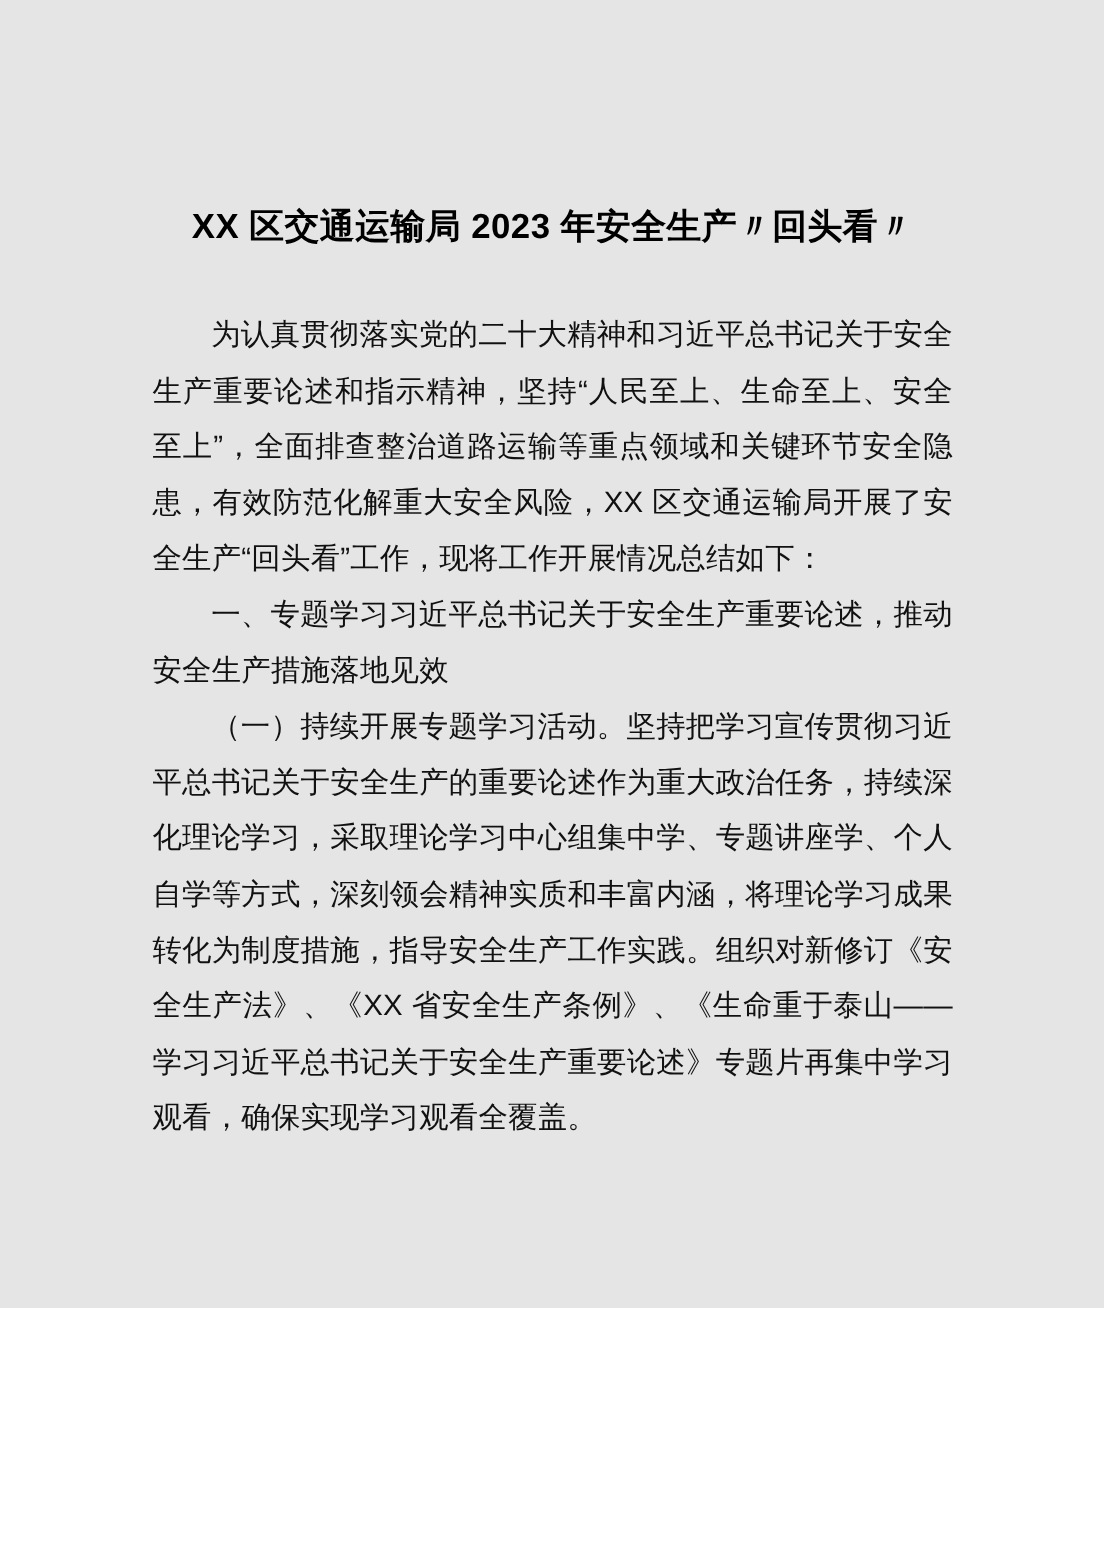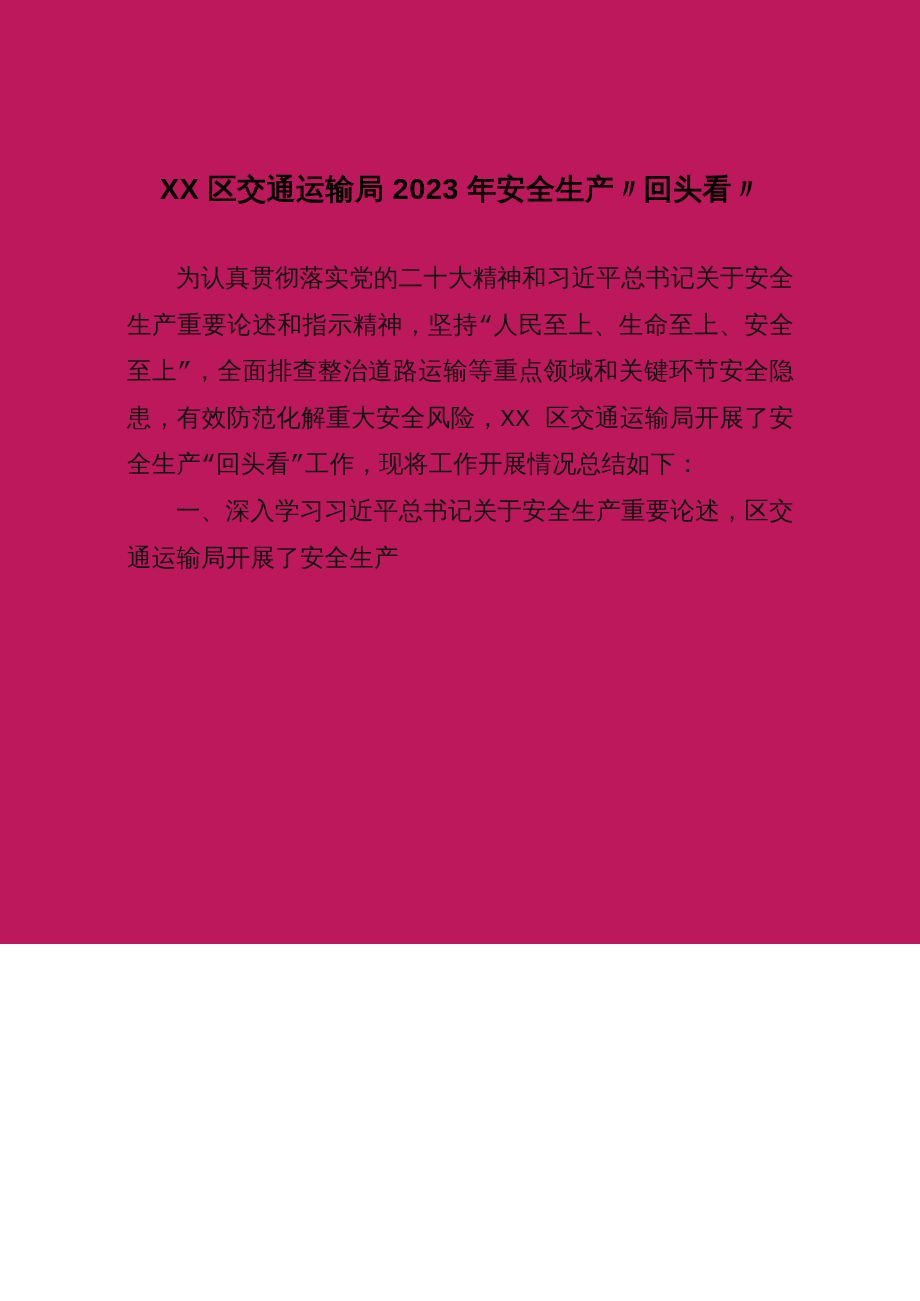--- a/index.html
+++ b/index.html
@@ -3,22 +3,22 @@
 <meta charset="utf-8">
 <style>
   html, body {
     margin: 0;
     padding: 0;
     background: #ffffff;
   }
   .page {
     position: relative;
     width: 920px;
-    height: 944px;
-    background: #be185d;
+    height: 1090px;
+    background: #e5e5e5;
     overflow: hidden;
     margin: 0 auto;
   }
   .doc-body {
     position: absolute;
     left: 127px;
     top: 0;
     width: 667px;
   }
   .title-block {
@@ -31,21 +31,21 @@
     line-height: 52px;
     color: #000000;
     text-align: center;
     letter-spacing: 0.4px;
     white-space: nowrap;
   }
   .title-line-2 {
     margin-top: 30px;
   }
   .para {
-    font-family: Liberation Mono, monospace;
+    font-family: Liberation Sans, sans-serif;
     font-size: 24.5px;
     line-height: 46.6px;
     color: #111111;
     text-align: justify;
     text-align-last: left;
     text-justify: inter-character;
     margin: 0;
     letter-spacing: 0.2px;
   }
   .para-indent {
@@ -65,18 +65,19 @@
   <div class="doc-body">
 
     <div class="title-block">
       <div class="title-line">XX 区交通运输局 2023 年安全生产〃回头看〃</div>
     </div>
 
     <div class="spacer-top"></div>
 
     <p class="para para-indent">为认真贯彻落实党的二十大精神和习近平总书记关于安全生产重要论述和指示精神，坚持“人民至上、生命至上、安全至上”，全面排查整治道路运输等重点领域和关键环节安全隐患，有效防范化解重大安全风险，XX 区交通运输局开展了安全生产“回头看”工作，现将工作开展情况总结如下：</p>
 
-    <p class="para para-indent">一、深入学习习近平总书记关于安全生产重要论述，区交通运输局开展了安全生产</p>
+    <p class="para para-indent">一、专题学习习近平总书记关于安全生产重要论述，推动安全生产措施落地见效</p>
 
+    <p class="para para-indent">（一）持续开展专题学习活动。坚持把学习宣传贯彻习近平总书记关于安全生产的重要论述作为重大政治任务，持续深化理论学习，采取理论学习中心组集中学、专题讲座学、个人自学等方式，深刻领会精神实质和丰富内涵，将理论学习成果转化为制度措施，指导安全生产工作实践。组织对新修订《安全生产法》、《XX 省安全生产条例》、《生命重于泰山——学习习近平总书记关于安全生产重要论述》专题片再集中学习观看，确保实现学习观看全覆盖。</p>
 
 
   </div>
 </div>
 
 </body></html>

